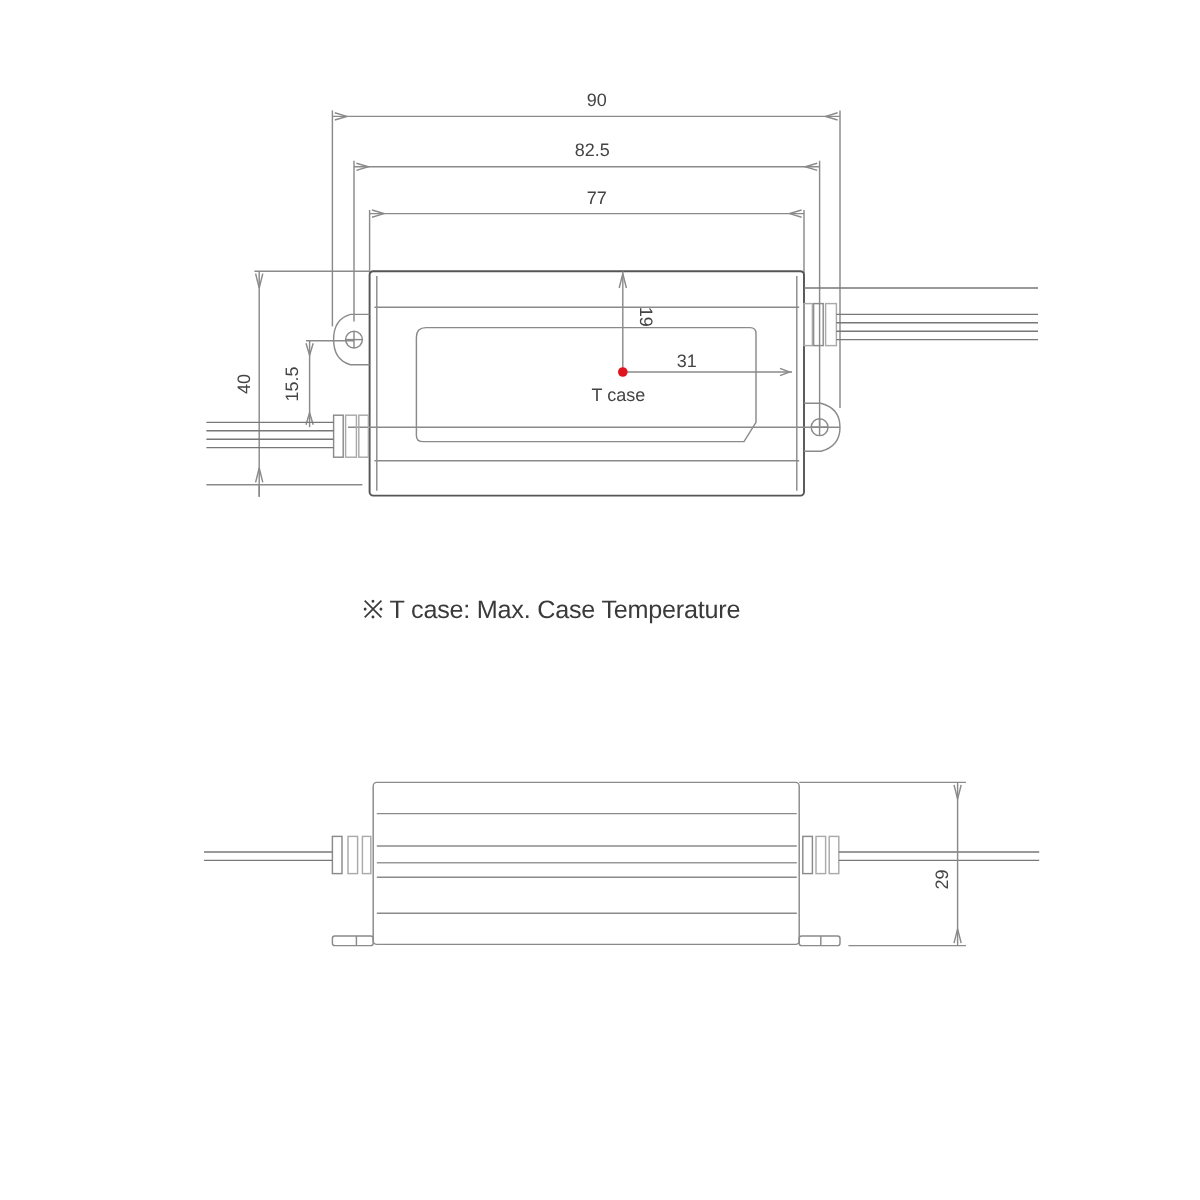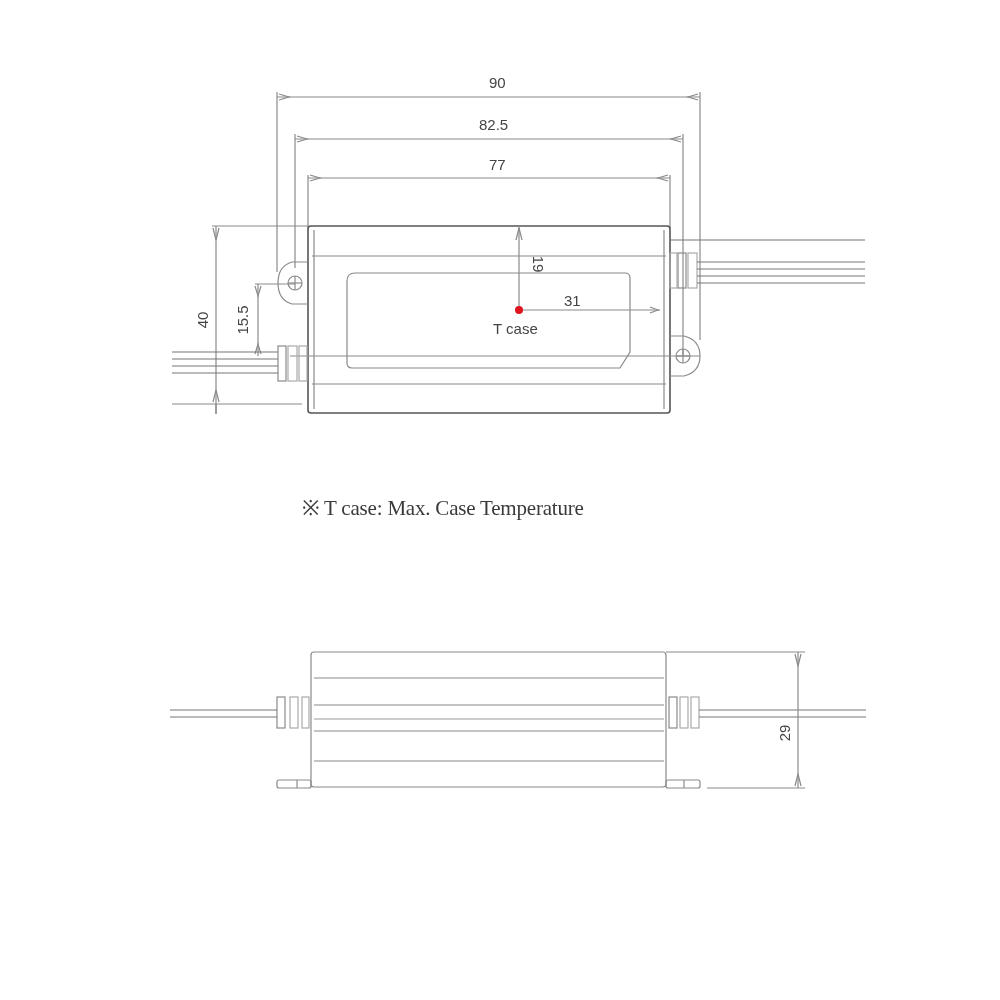--- a/index.html
+++ b/index.html
@@ -1,21 +1,21 @@
 <!DOCTYPE html>
 <html><head>
   <meta charset="utf-8">
   <style>
     html, body { margin: 0; padding: 0; background: #ffffff; }
     body { width: 1000px; height: 1000px; position: relative; overflow: hidden;
            font-family: "Liberation Sans", sans-serif; }
     svg { position: absolute; left: 0; top: 0; }
     .dim-text { font-family: "Liberation Sans", sans-serif; font-size: 15px; fill: #444; }
     .note { position: absolute; left: 302px; top: 493px; font-size: 21px; color: #3a3a3a;
-            font-family: Liberation Serif, serif; letter-spacing: -0.2px; white-space: nowrap; }
+            font-family: Liberation Sans, sans-serif; letter-spacing: -0.2px; white-space: nowrap; }
   </style>
 </head>
 <body>
 
 <svg width="1000" height="1000" viewBox="0 0 1000 1000">
   <g stroke="#8a8a8a" stroke-width="1.2" fill="none">
 
     <line x1="277" y1="92" x2="277" y2="272"></line>
     <line x1="700" y1="92" x2="700" y2="340"></line>
     <line x1="295" y1="134" x2="295" y2="268"></line>

